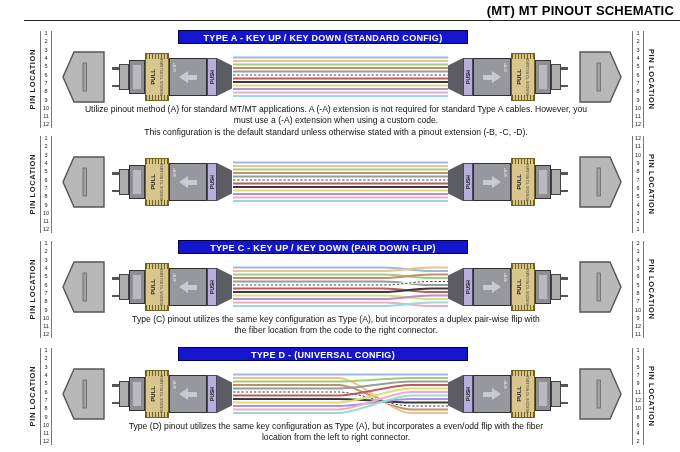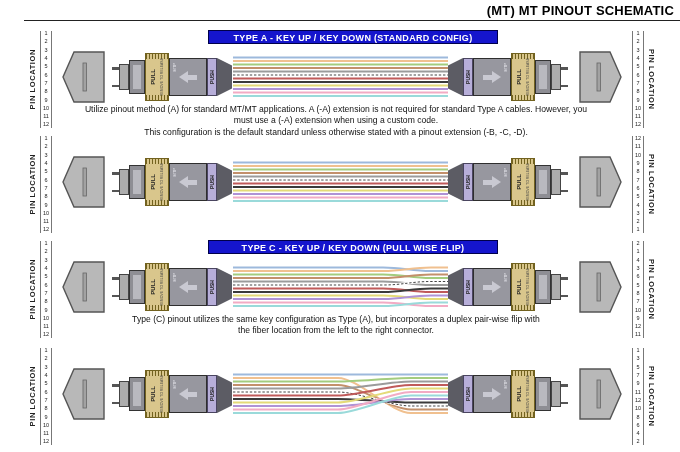--- a/index.html
+++ b/index.html
@@ -1,20 +1,20 @@
 <!DOCTYPE html>
 <html><head>
 <meta charset="utf-8">
 <style>
   html,body{margin:0;padding:0;background:#fff;font-family:"Liberation Sans",sans-serif;}
   #page{position:relative;width:680px;height:452px;background:#fff;overflow:hidden;}
   .hdr-title{position:absolute;top:3px;right:6px;font-size:13px;font-weight:bold;color:#000;letter-spacing:.2px;margin-left:16px;}
   .hdr-rule{position:absolute;top:20px;left:24px;right:0;border-top:1.6px solid #222;}
   .section{position:absolute;left:0;width:680px;height:105px;}
-  .banner{position:absolute;left:208px;top:2px;width:290px;height:14px;line-height:14px;background:#1515cd;border:1px solid #00004a;color:#fff;font-size:9px;font-weight:bold;text-align:center;letter-spacing:.3px;box-sizing:border-box;}
+  .banner{position:absolute;left:178px;top:2px;width:290px;height:14px;line-height:14px;background:#1515cd;border:1px solid #00004a;color:#fff;font-size:9px;font-weight:bold;text-align:center;letter-spacing:.3px;box-sizing:border-box;}
   .desc{position:absolute;left:36px;right:44px;top:76px;text-align:center;font-size:8.6px;line-height:1.32;color:#111;white-space:pre-line;}
   .pins{position:absolute;top:1px;display:flex;gap:3px;align-items:center;height:101px;}
   .pins-left{left:28px;}
   .pins-right{right:24px;}
   .plabel{font-size:7.5px;font-weight:600;color:#222;letter-spacing:.6px;writing-mode:vertical-rl;}
   .plabel-l{transform:rotate(180deg);}
   .pin-col{display:flex;flex-direction:column;justify-content:space-between;height:97px;border-left:1px solid #777;border-right:1px solid #777;padding:0 2px;font-size:5.5px;line-height:1;color:#222;text-align:center;}
   .gfx{position:absolute;left:0;top:22px;width:680px;height:54px;}
   .gfx>*{position:absolute;}
   .wedge-l{left:62px;top:1px;}
@@ -279,21 +279,21 @@
           </div>
         </div>
         <div class="wedge-r"><svg width="44" height="52">
             <polygon points="2,1 32,1 43,26 32,51 2,51" fill="#b8b8b8" stroke="#555" stroke-width="1.4"></polygon>
             <rect x="19" y="12" width="3.5" height="28" fill="#a2a2a2" stroke="#666" stroke-width="0.8"></rect>
           </svg></div>
       </div>
   </div>
 
   <div class="section" style="top:238px">
-    <div class="banner">TYPE C - KEY UP / KEY DOWN (PULL WISE FLIP)</div>
+    <div class="banner">TYPE C - KEY UP / KEY DOWN (PAIR DOWN FLIP)</div>
     <div class="pins pins-left">
         <span class="plabel plabel-l">PIN LOCATION</span>
         <div class="pin-col">
           <span class="pin-num">1</span>
           <span class="pin-num">2</span>
           <span class="pin-num">3</span>
           <span class="pin-num">4</span>
           <span class="pin-num">5</span>
           <span class="pin-num">6</span>
           <span class="pin-num">7</span>
@@ -390,24 +390,25 @@
             <i class="t"></i>
             <i class="b"></i>
           </div>
         </div>
         <div class="wedge-r"><svg width="44" height="52">
             <polygon points="2,1 32,1 43,26 32,51 2,51" fill="#b8b8b8" stroke="#555" stroke-width="1.4"></polygon>
             <rect x="19" y="12" width="3.5" height="28" fill="#a2a2a2" stroke="#666" stroke-width="0.8"></rect>
           </svg></div>
       </div>
     <div class="desc">Type (C) pinout utilizes the same key configuration as Type (A), but incorporates a duplex pair-wise flip with
-the fiber location from the left to the right connector.</div>
+the fiber location from the code to the right connector.</div>
   </div>
 
   <div class="section" style="top:345px">
+    <div class="banner">TYPE D - (UNIVERSAL CONFIG)</div>
     <div class="pins pins-left">
         <span class="plabel plabel-l">PIN LOCATION</span>
         <div class="pin-col">
           <span class="pin-num">1</span>
           <span class="pin-num">2</span>
           <span class="pin-num">3</span>
           <span class="pin-num">4</span>
           <span class="pin-num">5</span>
           <span class="pin-num">6</span>
           <span class="pin-num">7</span>
@@ -503,14 +504,16 @@
           <div class="stub">
             <i class="t"></i>
             <i class="b"></i>
           </div>
         </div>
         <div class="wedge-r"><svg width="44" height="52">
             <polygon points="2,1 32,1 43,26 32,51 2,51" fill="#b8b8b8" stroke="#555" stroke-width="1.4"></polygon>
             <rect x="19" y="12" width="3.5" height="28" fill="#a2a2a2" stroke="#666" stroke-width="0.8"></rect>
           </svg></div>
       </div>
+    <div class="desc">Type (D) pinout utilizes the same key configuration as Type (A), but incorporates a even/odd flip with the fiber
+location from the left to right connector.</div>
   </div>
 </div>
 
 </body></html>

